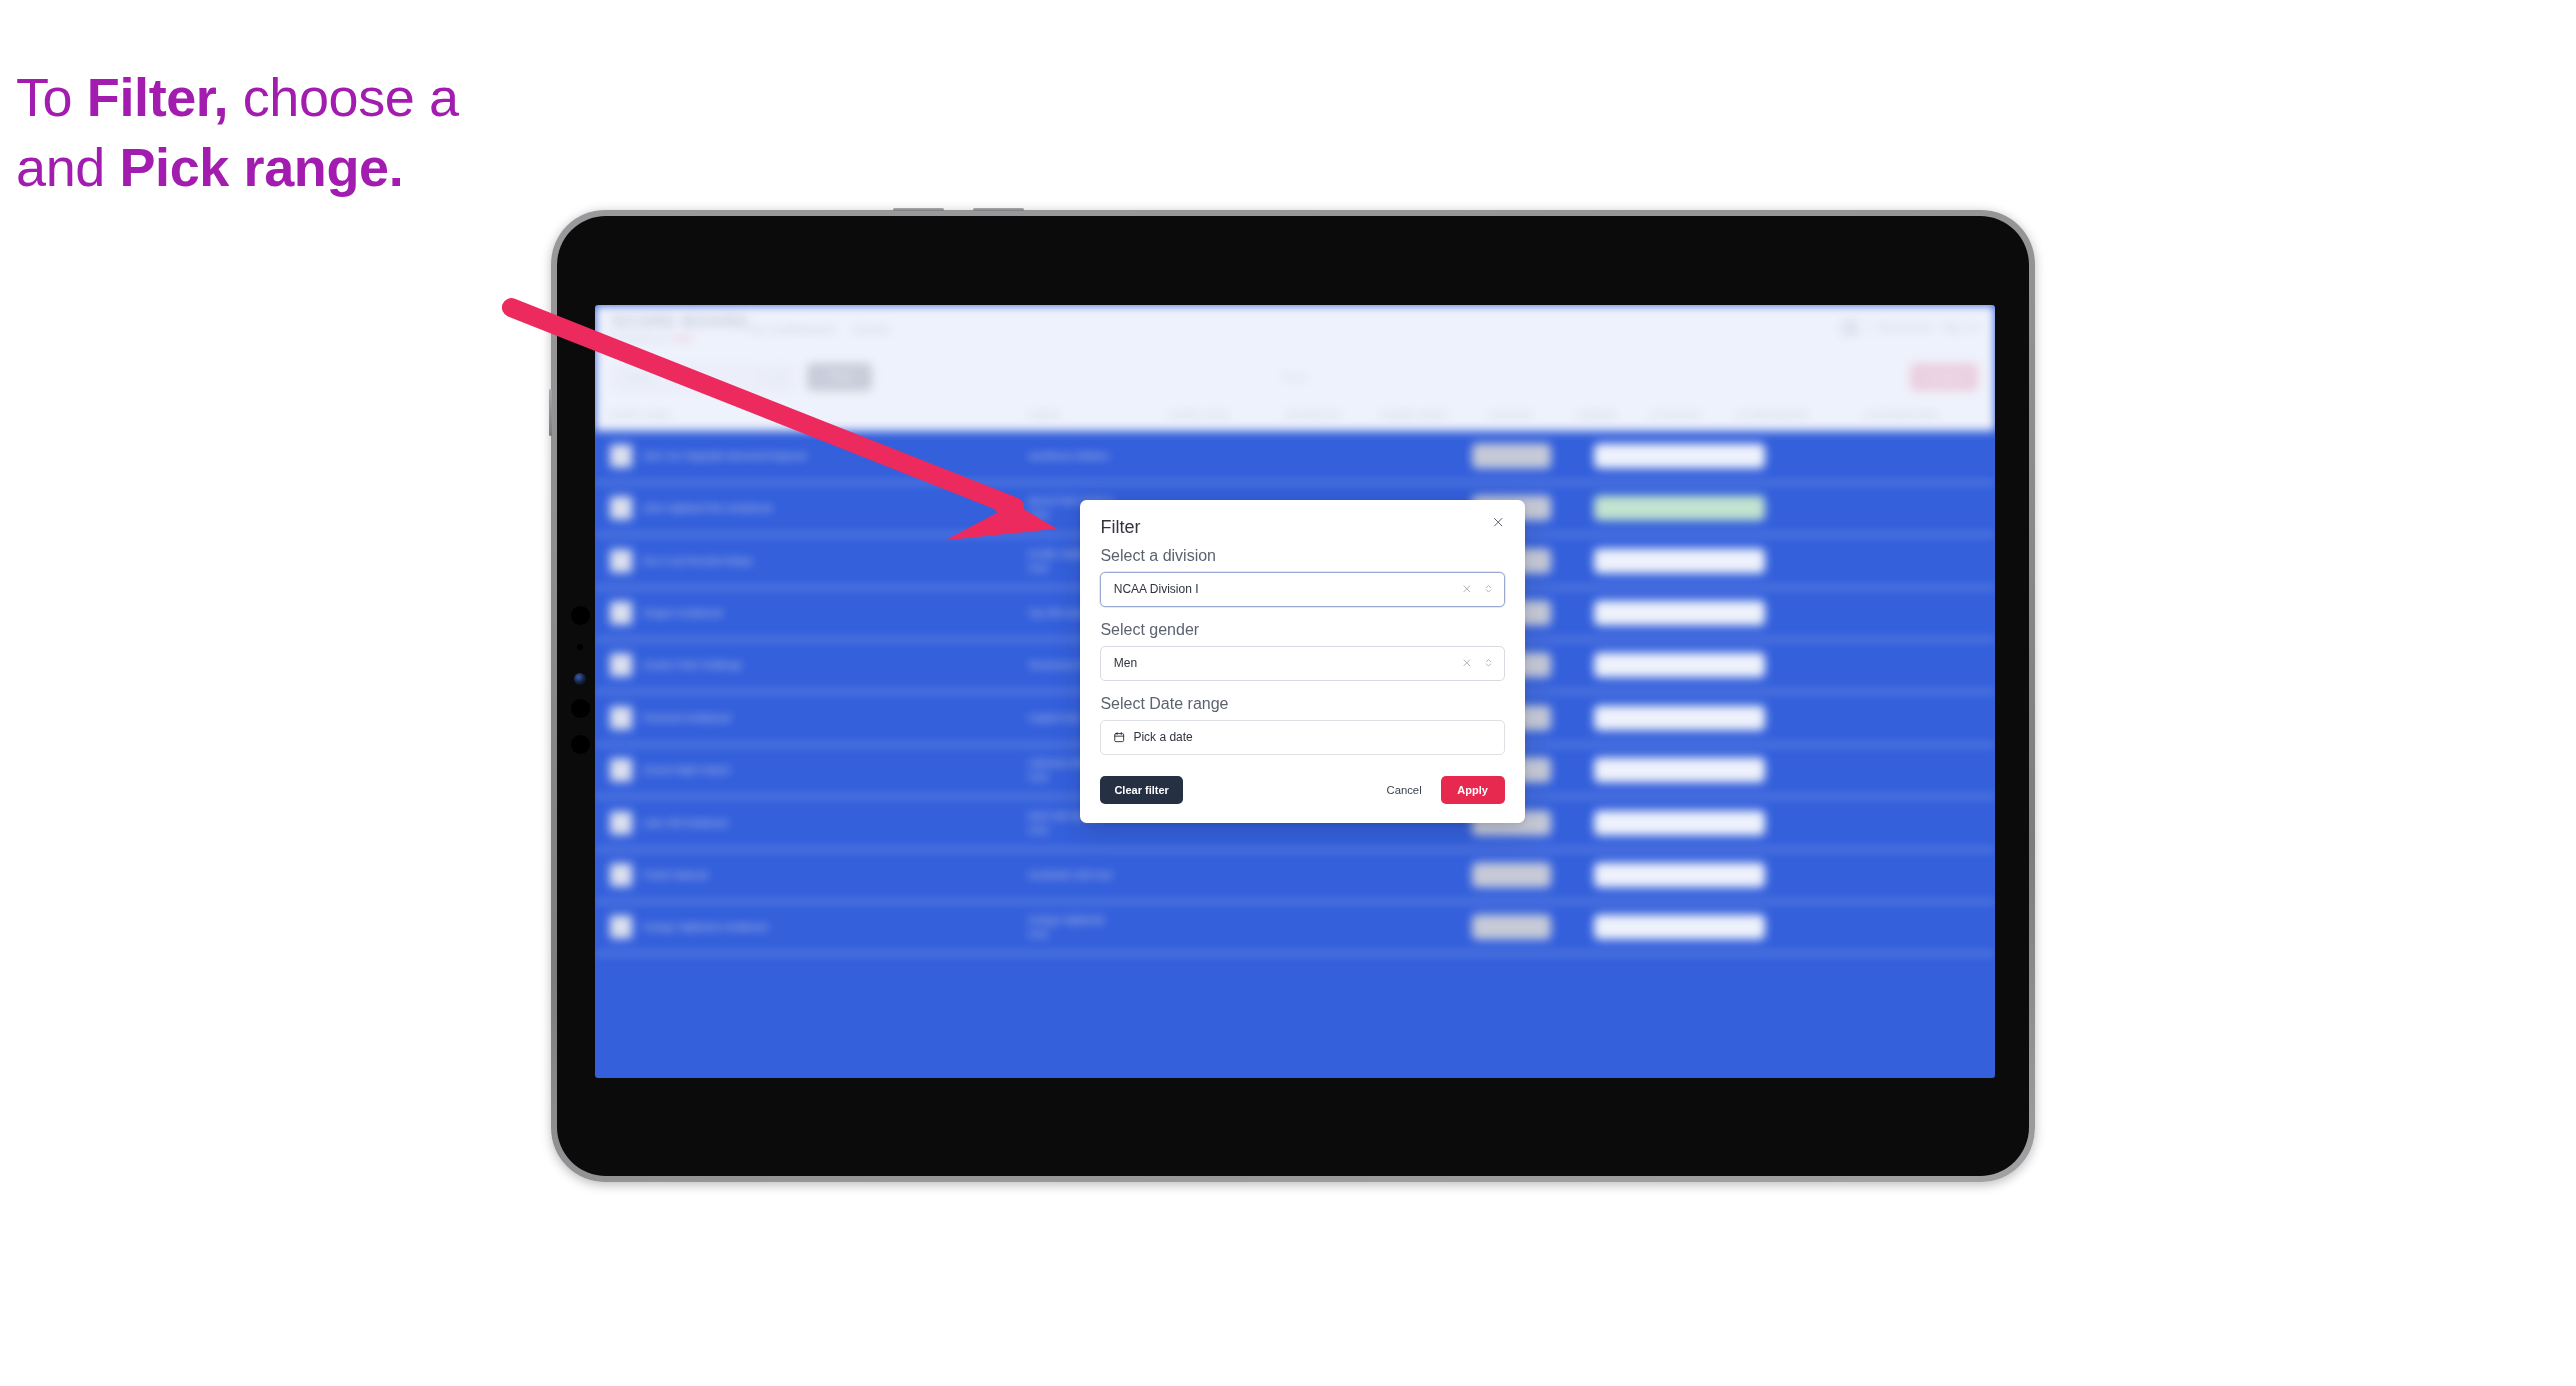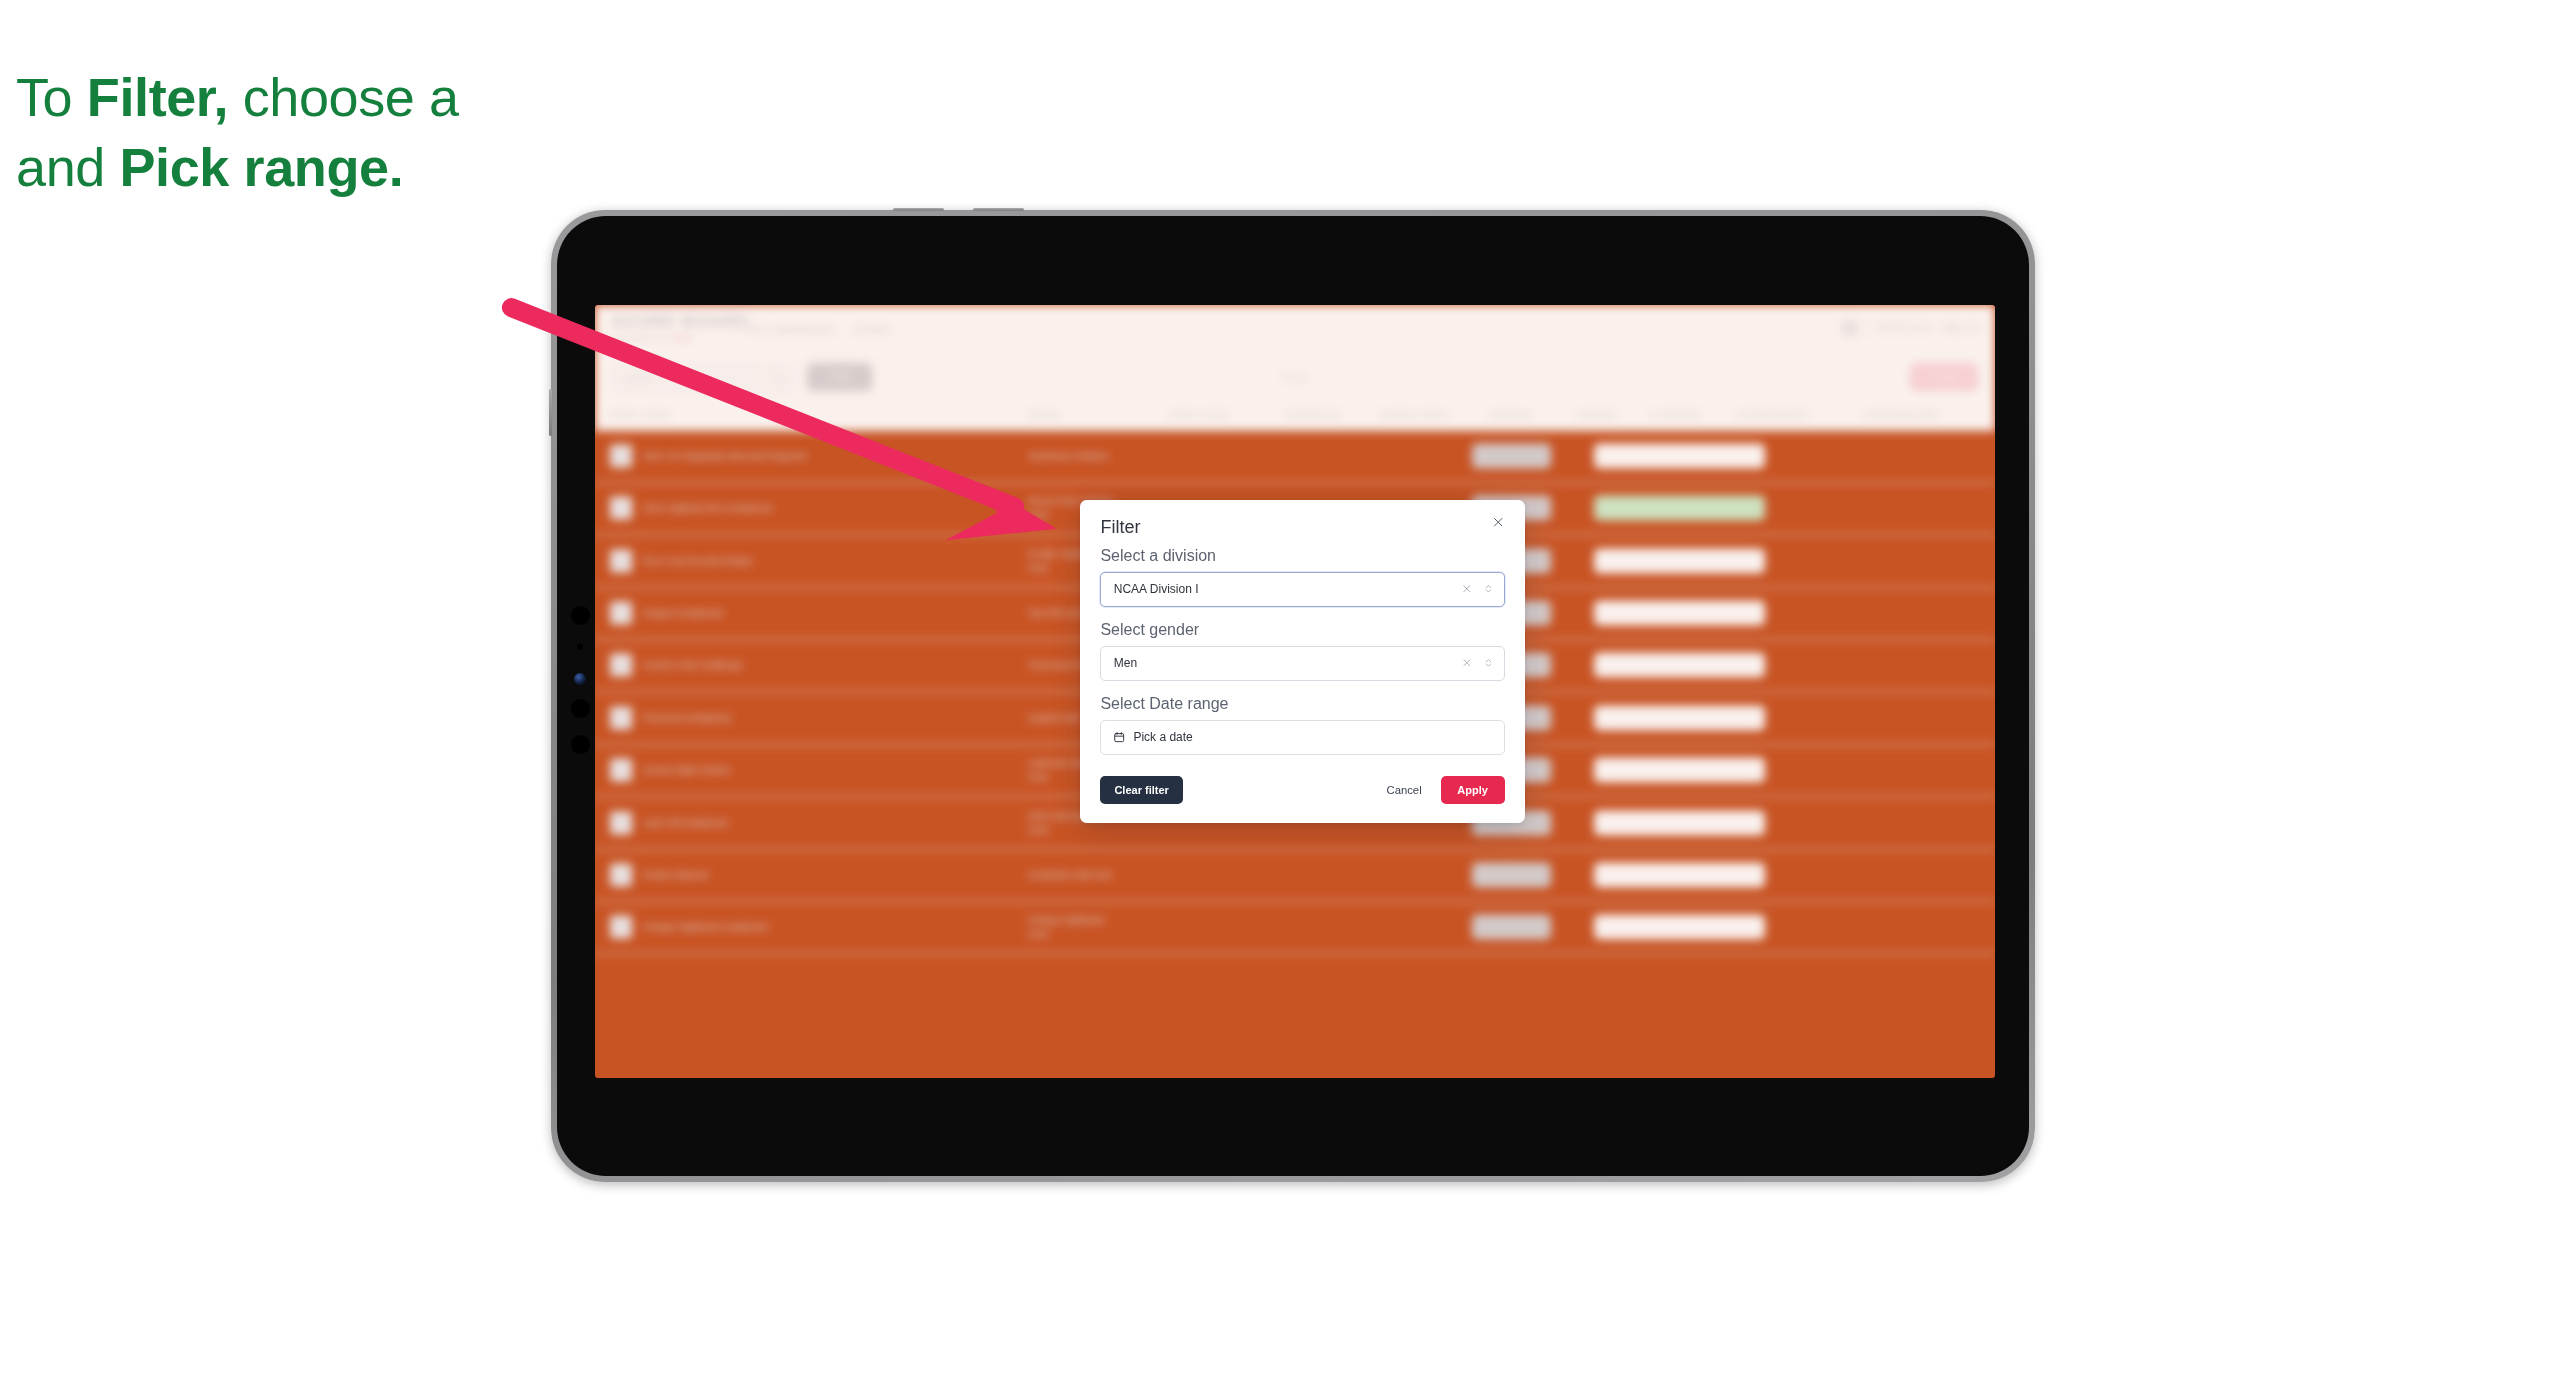--- a/index.html
+++ b/index.html
@@ -17,21 +17,21 @@
   }
 
   
   #caption {
     position: absolute;
     left: 16px;
     top: 62px;
     width: 524px;
     font-size: 54px;
     line-height: 1.30;
-    color: #15803d;
+    color: #a21caf;
     letter-spacing: -0.4px;
     font-weight: 400;
   }
   #caption b { font-weight: 700; }
 
   
   #arrow-svg {
     position: absolute;
     left: 0; top: 0;
     width: 2576px;
@@ -72,21 +72,21 @@
     background: radial-gradient(circle at 38% 34%, #3b5fa8 0%, #16264a 48%, #000 100%);
   }
 
   
   #screen {
     position: absolute;
     left: 595px;
     top: 305px;
     width: 1400px;
     height: 773px;
-    background: #c2410c;
+    background: #1d4ed8;
     overflow: hidden;
     border-radius: 2.9px;
   }
   
   #app-blur {
     position: absolute;
     inset: 0;
     filter: blur(4.7px);
     opacity: .92;
   }

